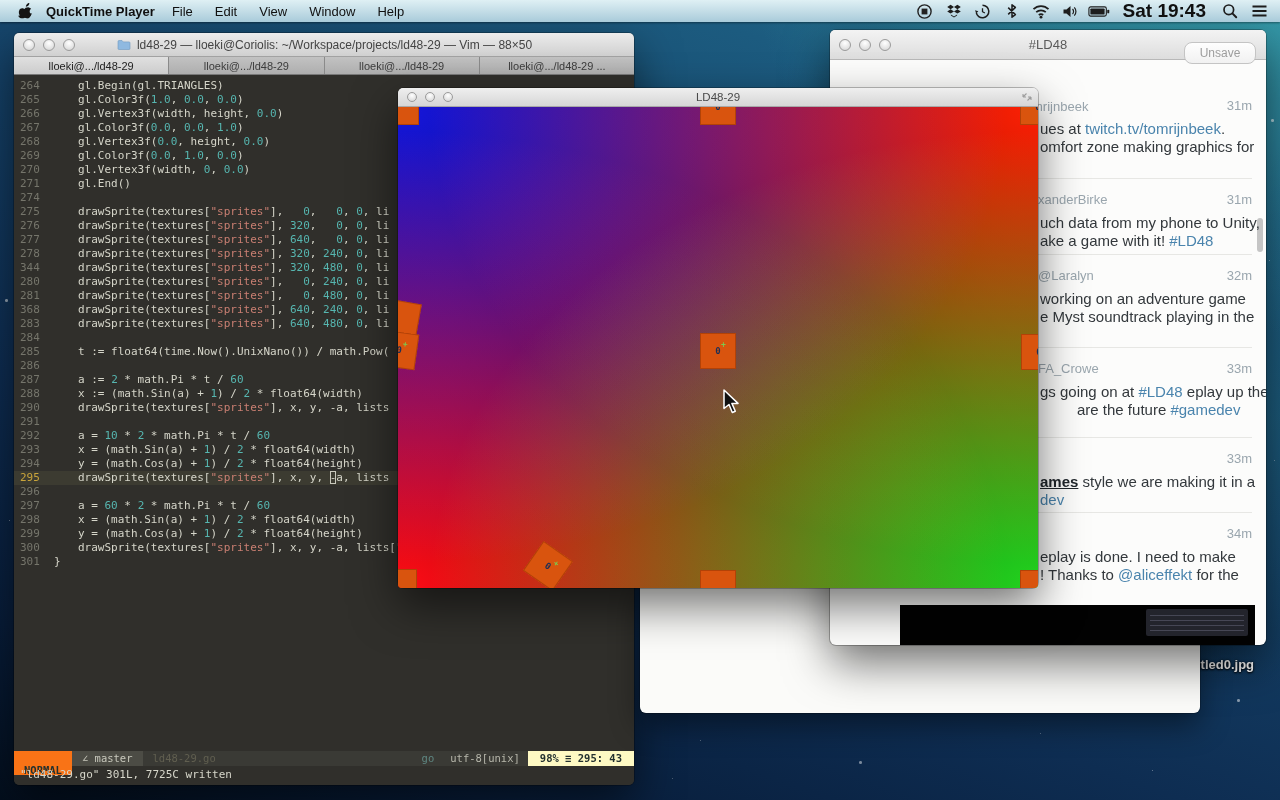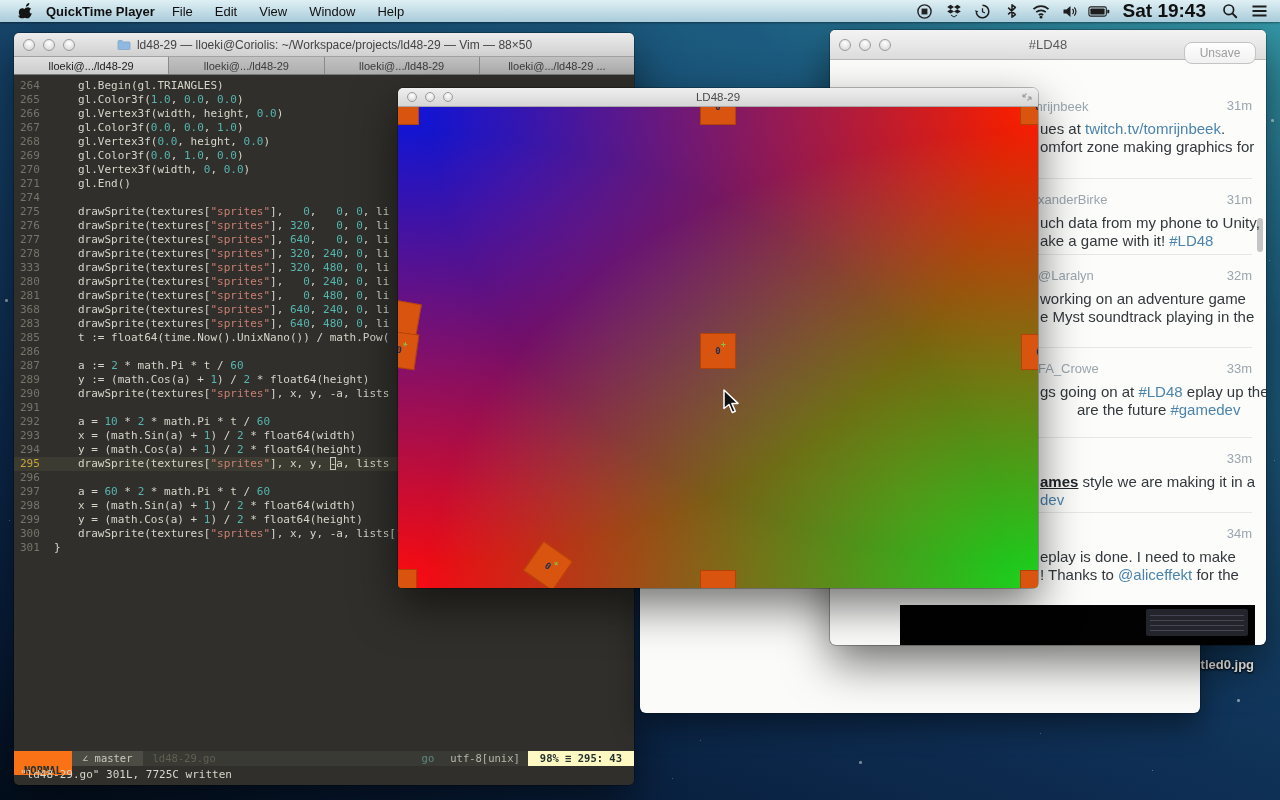--- a/index.html
+++ b/index.html
@@ -230,29 +230,30 @@
         <div class="cl"><span class="ln">267</span><span class="ct" style="padding-left:24px">gl.Color3f(<span class="num">0.0</span>, <span class="num">0.0</span>, <span class="num">1.0</span>)</span></div>
         <div class="cl"><span class="ln">268</span><span class="ct" style="padding-left:24px">gl.Vertex3f(<span class="num">0.0</span>, height, <span class="num">0.0</span>)</span></div>
         <div class="cl"><span class="ln">269</span><span class="ct" style="padding-left:24px">gl.Color3f(<span class="num">0.0</span>, <span class="num">1.0</span>, <span class="num">0.0</span>)</span></div>
         <div class="cl"><span class="ln">270</span><span class="ct" style="padding-left:24px">gl.Vertex3f(width, <span class="num">0</span>, <span class="num">0.0</span>)</span></div>
         <div class="cl"><span class="ln">271</span><span class="ct" style="padding-left:24px">gl.End()</span></div>
         <div class="cl"><span class="ln">274</span><span class="ct" style="padding-left:0px"></span></div>
         <div class="cl"><span class="ln">275</span><span class="ct" style="padding-left:24px">drawSprite(textures[<span class="str">"sprites"</span>],   <span class="num">0</span>,   <span class="num">0</span>, <span class="num">0</span>, li</span></div>
         <div class="cl"><span class="ln">276</span><span class="ct" style="padding-left:24px">drawSprite(textures[<span class="str">"sprites"</span>], <span class="num">320</span>,   <span class="num">0</span>, <span class="num">0</span>, li</span></div>
         <div class="cl"><span class="ln">277</span><span class="ct" style="padding-left:24px">drawSprite(textures[<span class="str">"sprites"</span>], <span class="num">640</span>,   <span class="num">0</span>, <span class="num">0</span>, li</span></div>
         <div class="cl"><span class="ln">278</span><span class="ct" style="padding-left:24px">drawSprite(textures[<span class="str">"sprites"</span>], <span class="num">320</span>, <span class="num">240</span>, <span class="num">0</span>, li</span></div>
-        <div class="cl"><span class="ln">333</span><span class="ct" style="padding-left:24px">drawSprite(textures[<span class="str">"sprites"</span>], <span class="num">320</span>, <span class="num">480</span>, <span class="num">0</span>, li</span></div>
+        <div class="cl"><span class="ln">344</span><span class="ct" style="padding-left:24px">drawSprite(textures[<span class="str">"sprites"</span>], <span class="num">320</span>, <span class="num">480</span>, <span class="num">0</span>, li</span></div>
         <div class="cl"><span class="ln">280</span><span class="ct" style="padding-left:24px">drawSprite(textures[<span class="str">"sprites"</span>],   <span class="num">0</span>, <span class="num">240</span>, <span class="num">0</span>, li</span></div>
         <div class="cl"><span class="ln">281</span><span class="ct" style="padding-left:24px">drawSprite(textures[<span class="str">"sprites"</span>],   <span class="num">0</span>, <span class="num">480</span>, <span class="num">0</span>, li</span></div>
         <div class="cl"><span class="ln">368</span><span class="ct" style="padding-left:24px">drawSprite(textures[<span class="str">"sprites"</span>], <span class="num">640</span>, <span class="num">240</span>, <span class="num">0</span>, li</span></div>
         <div class="cl"><span class="ln">283</span><span class="ct" style="padding-left:24px">drawSprite(textures[<span class="str">"sprites"</span>], <span class="num">640</span>, <span class="num">480</span>, <span class="num">0</span>, li</span></div>
+        <div class="cl"><span class="ln">284</span><span class="ct" style="padding-left:0px"></span></div>
         <div class="cl"><span class="ln">285</span><span class="ct" style="padding-left:24px">t := float64(time.Now().UnixNano()) / math.Pow(</span></div>
         <div class="cl"><span class="ln">286</span><span class="ct" style="padding-left:0px"></span></div>
         <div class="cl"><span class="ln">287</span><span class="ct" style="padding-left:24px">a := <span class="num">2</span> * math.Pi * t / <span class="num">60</span></span></div>
-        <div class="cl"><span class="ln">289</span><span class="ct" style="padding-left:24px">y := (math.Cos(a) + <span class="num">1</span>) / <span class="num">2</span> * float64(height)</span></div>
+        <div class="cl"><span class="ln">288</span><span class="ct" style="padding-left:24px">x := (math.Sin(a) + <span class="num">1</span>) / <span class="num">2</span> * float64(width)</span></div>
         <div class="cl"><span class="ln">290</span><span class="ct" style="padding-left:24px">drawSprite(textures[<span class="str">"sprites"</span>], x, y, -a, lists</span></div>
         <div class="cl"><span class="ln">291</span><span class="ct" style="padding-left:0px"></span></div>
         <div class="cl"><span class="ln">292</span><span class="ct" style="padding-left:24px">a = <span class="num">10</span> * <span class="num">2</span> * math.Pi * t / <span class="num">60</span></span></div>
         <div class="cl"><span class="ln">293</span><span class="ct" style="padding-left:24px">x = (math.Sin(a) + <span class="num">1</span>) / <span class="num">2</span> * float64(width)</span></div>
         <div class="cl"><span class="ln">294</span><span class="ct" style="padding-left:24px">y = (math.Cos(a) + <span class="num">1</span>) / <span class="num">2</span> * float64(height)</span></div>
         <div class="cl cur"><span class="ln">295</span><span class="ct" style="padding-left:24px">drawSprite(textures[<span class="str">"sprites"</span>], x, y, <span class="vcursor">-</span>a, lists</span></div>
         <div class="cl"><span class="ln">296</span><span class="ct" style="padding-left:0px"></span></div>
         <div class="cl"><span class="ln">297</span><span class="ct" style="padding-left:24px">a = <span class="num">60</span> * <span class="num">2</span> * math.Pi * t / <span class="num">60</span></span></div>
         <div class="cl"><span class="ln">298</span><span class="ct" style="padding-left:24px">x = (math.Sin(a) + <span class="num">1</span>) / <span class="num">2</span> * float64(width)</span></div>
         <div class="cl"><span class="ln">299</span><span class="ct" style="padding-left:24px">y = (math.Cos(a) + <span class="num">1</span>) / <span class="num">2</span> * float64(height)</span></div>

